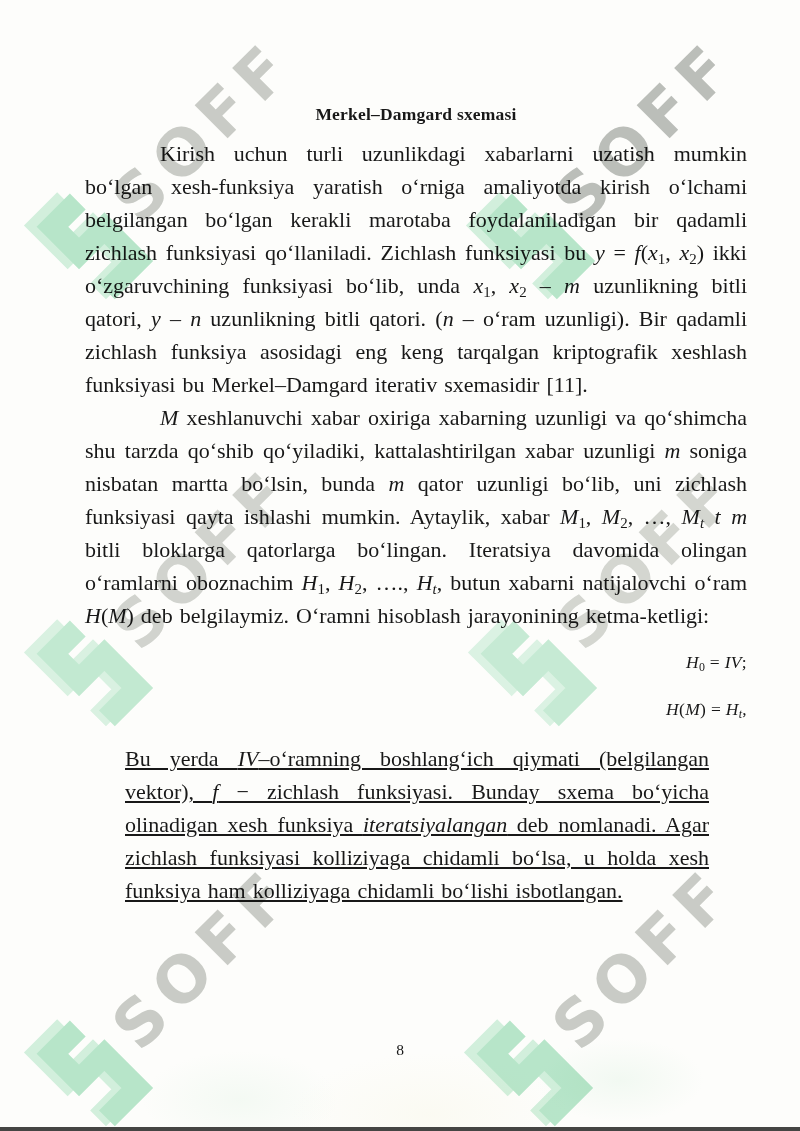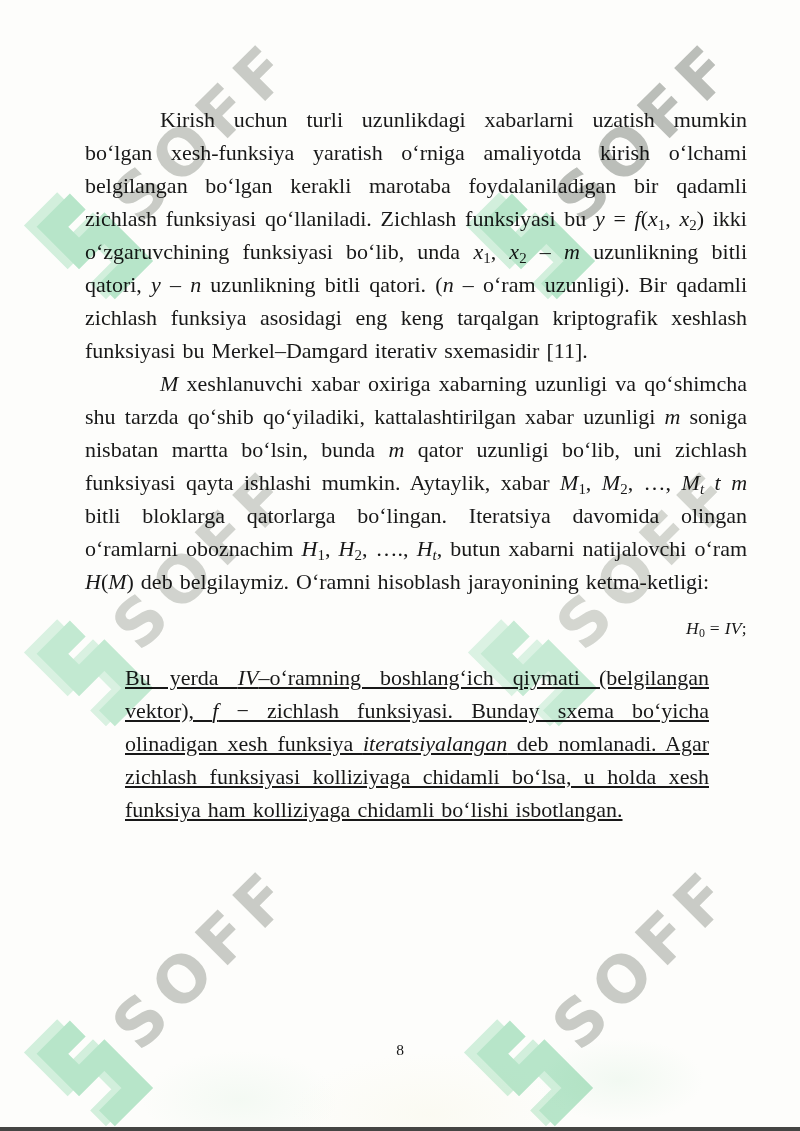--- a/index.html
+++ b/index.html
@@ -144,27 +144,29 @@
     <svg viewBox="0 0 96 132">
       <g fill="none" stroke-width="25" stroke-linejoin="miter">
         <path stroke="#b7e8cc" d="M84 16 H44 V60 H84 V114 H38" transform="translate(-13,-5)"></path>
         <path stroke="#8bd8ac" d="M80 22 H40 V64 H80 V116 H32"></path>
       </g>
     </svg>
     <span class="wm-text">SOFF</span>
   </div>
 
   <div class="content">
+    <h1 class="doc-title">Merkel–Damgard sxemasi</h1>
 
     <p class="para indented">Kirish uchun turli uzunlikdagi xabarlarni uzatish mumkin bo‘lgan xesh-funksiya yaratish o‘rniga amaliyotda kirish o‘lchami belgilangan bo‘lgan kerakli marotaba foydalaniladigan bir qadamli zichlash funksiyasi qo‘llaniladi. Zichlash funksiyasi bu <i>y</i> = <i>f</i>(<i>x</i><sub>1</sub>, <i>x</i><sub>2</sub>) ikki o‘zgaruvchining funksiyasi bo‘lib, unda <i>x</i><sub>1</sub>, <i>x</i><sub>2</sub> – <i>m</i> uzunlikning bitli qatori, <i>y</i> – <i>n</i> uzunlikning bitli qatori. (<i>n</i> – o‘ram uzunligi). Bir qadamli zichlash funksiya asosidagi eng keng tarqalgan kriptografik xeshlash funksiyasi bu Merkel–Damgard iterativ sxemasidir [11].</p>
 
     <p class="para indented"><i>M</i> xeshlanuvchi xabar oxiriga xabarning uzunligi va qo‘shimcha shu tarzda qo‘shib qo‘yiladiki, kattalashtirilgan xabar uzunligi <i>m</i> soniga nisbatan martta bo‘lsin, bunda <i>m</i> qator uzunligi bo‘lib, uni zichlash funksiyasi qayta ishlashi mumkin. Aytaylik, xabar <i>M</i><sub>1</sub>, <i>M</i><sub>2</sub>, …, <i>M<sub>t</sub></i> <i>t</i> <i>m</i> bitli bloklarga qatorlarga bo‘lingan. Iteratsiya davomida olingan o‘ramlarni oboznachim <i>H</i><sub>1</sub>, <i>H</i><sub>2</sub>, …., <i>H<sub>t</sub></i>, butun xabarni natijalovchi o‘ram <i>H</i>(<i>M</i>) deb belgilaymiz. O‘ramni hisoblash jarayonining ketma-ketligi:</p>
 
     <div class="formula-block">
       <div class="formula"><i>H</i><sub>0</sub> = <i>IV</i>;</div>
+      <div class="formula"><i>H</i>(<i>M</i>) = <i>H<sub>t</sub></i>,</div>
     </div>
 
     <p class="para closing">Bu yerda <i>IV</i>–o‘ramning boshlang‘ich qiymati (belgilangan vektor), <i>f</i> − zichlash funksiyasi. Bunday sxema bo‘yicha olinadigan xesh funksiya <i>iteratsiyalangan</i> deb nomlanadi. Agar zichlash funksiyasi kolliziyaga chidamli bo‘lsa, u holda xesh funksiya ham kolliziyaga chidamli bo‘lishi isbotlangan.</p>
   </div>
 
   <div class="page-number">8</div>
   <div class="bottom-edge"></div>
 </div>
 
 </body></html>

